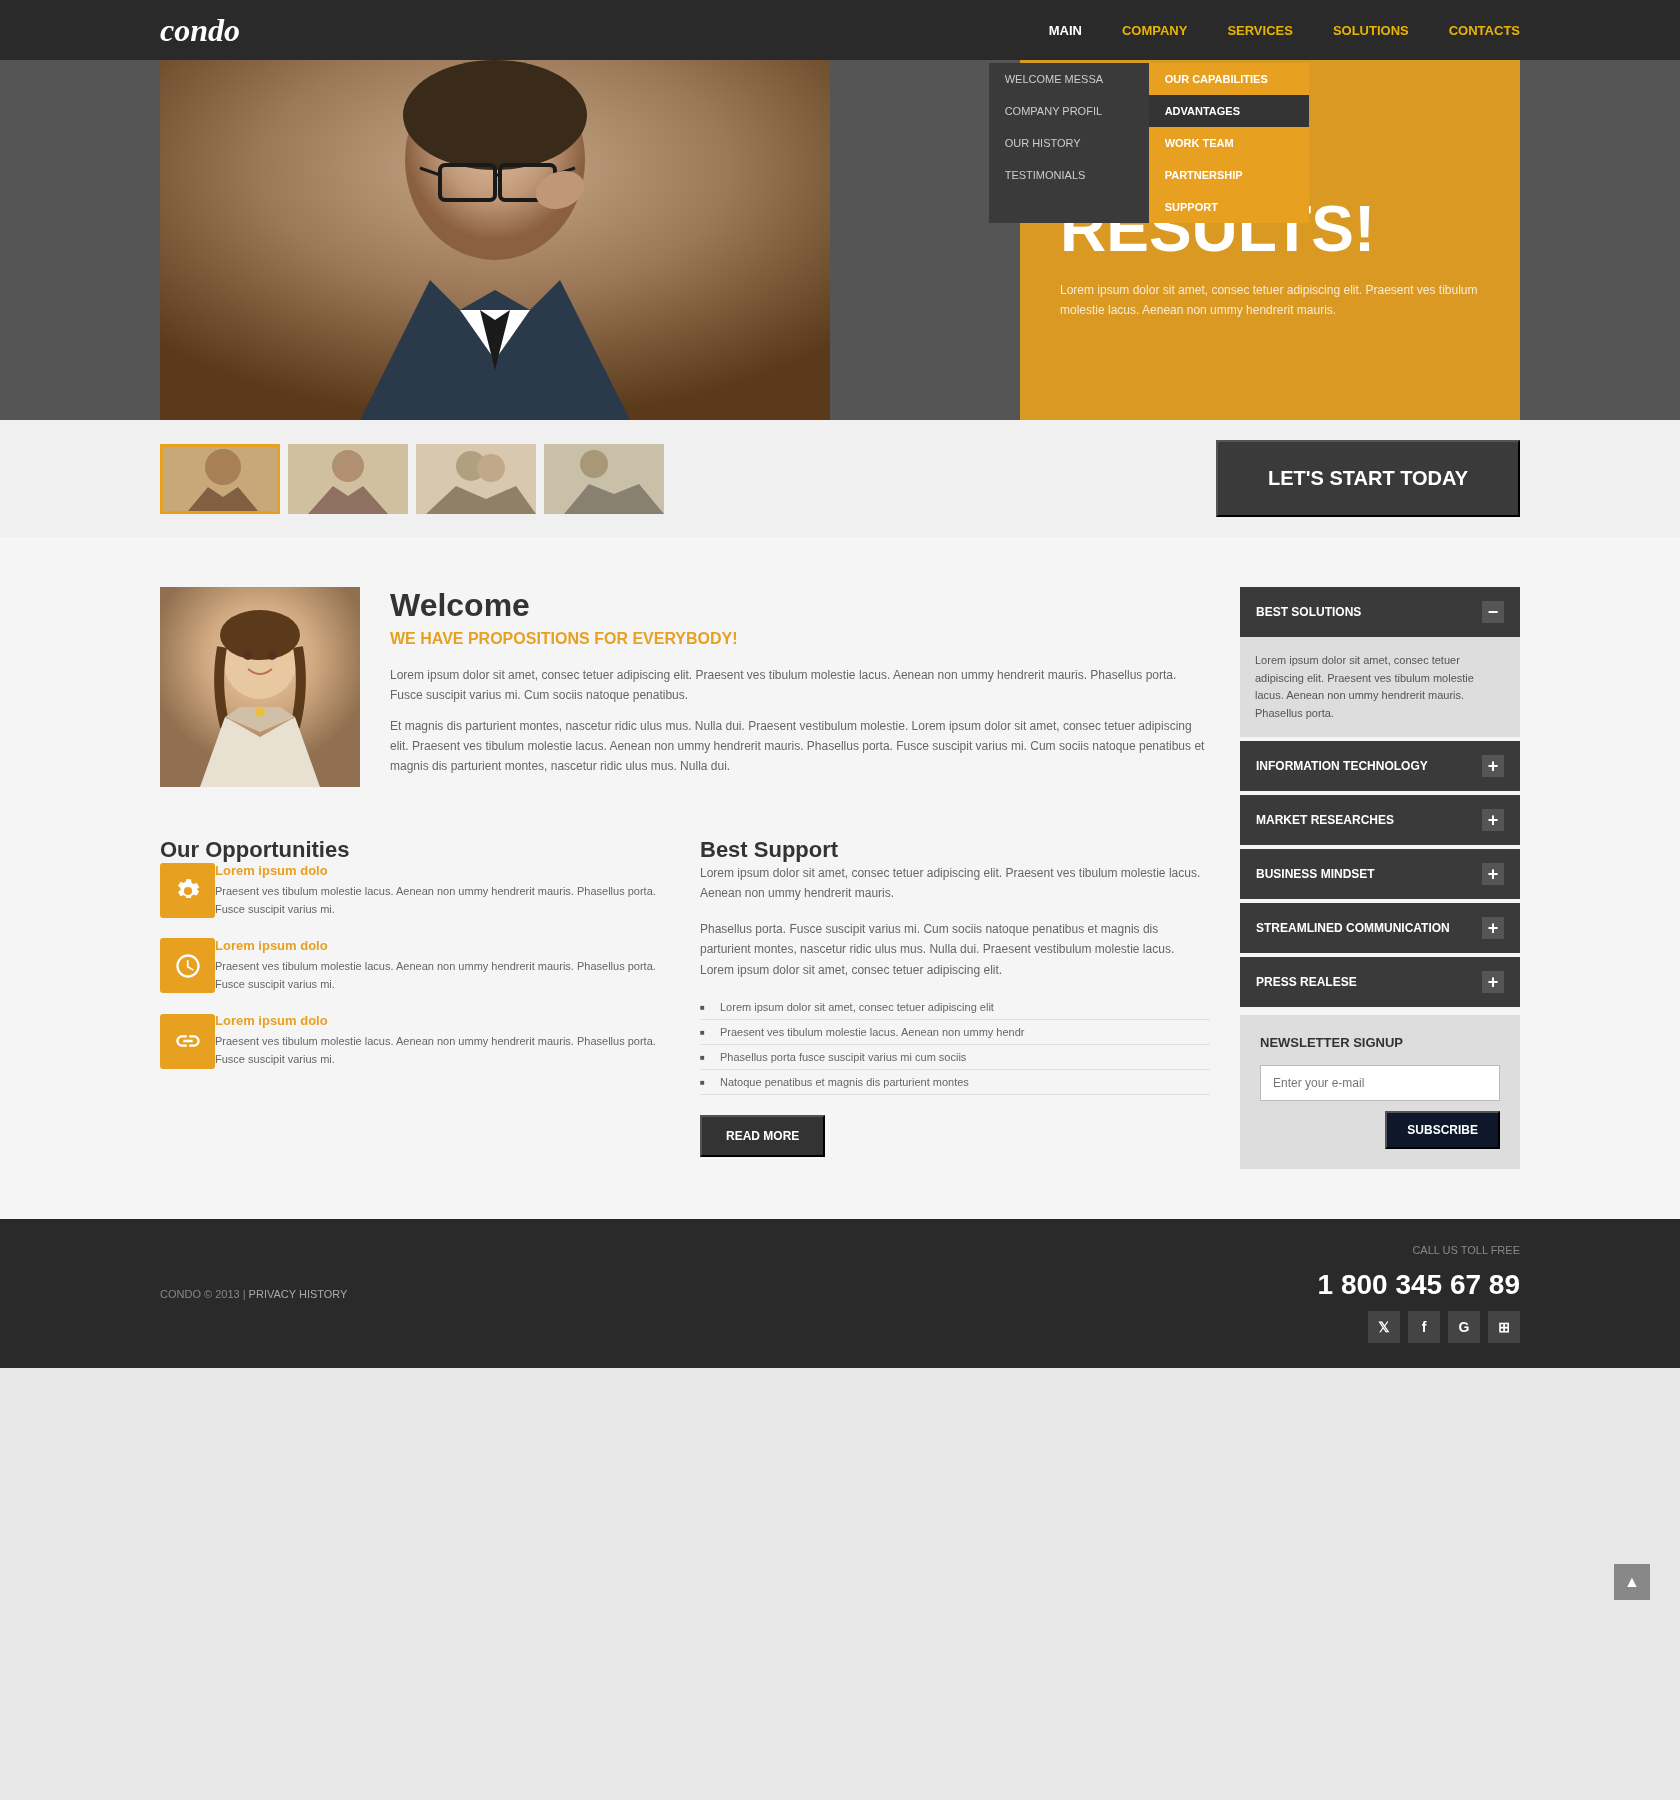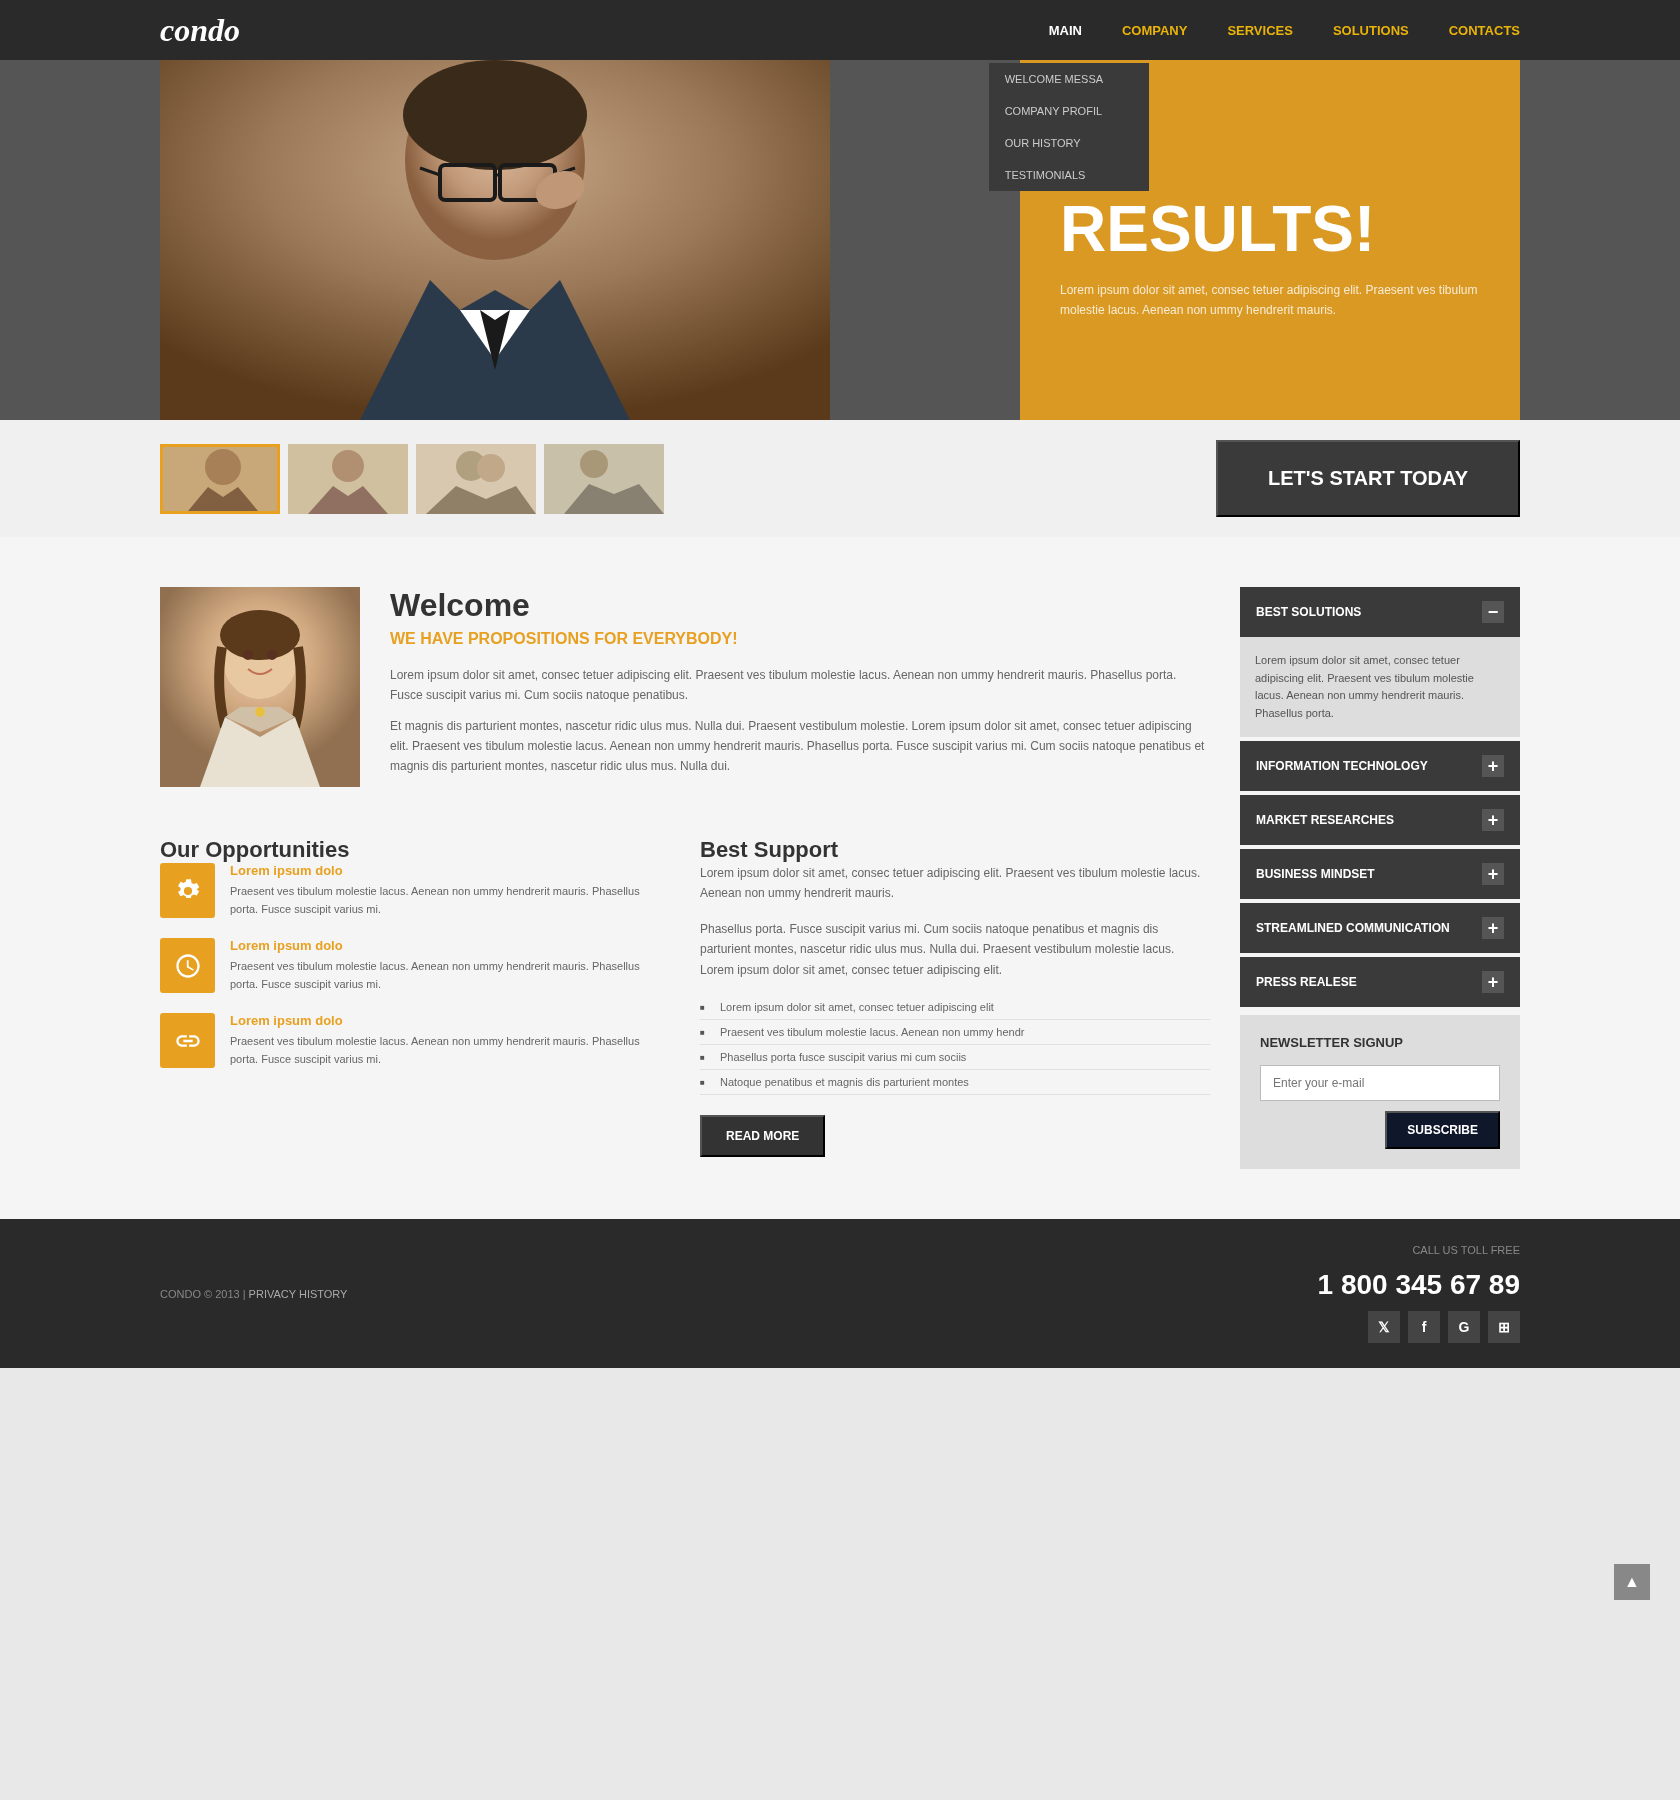--- a/index.html
+++ b/index.html
@@ -223,23 +223,22 @@
     }
     .opportunities {
       flex: 1;
     }
     .opportunities h3, .support h3 {
       font-size: 22px;
       color: #333;
     }
     .opp-item {
       display: flex;
-      gap: 15px;
       margin-bottom: 20px;
-      align-items: center;
+      align-items: flex-end;
     }
     .opp-icon {
       width: 55px;
       height: 55px;
       background: #e8a020;
       display: flex;
       align-items: center;
       justify-content: center;
       flex-shrink: 0;
       border-radius: 3px;
@@ -444,20 +443,27 @@
     <span class="nav-item">SERVICES</span>
     <span class="nav-item">SOLUTIONS</span>
     <span class="nav-item">CONTACTS</span>
 
     <div class="dropdown-container">
       <div class="dropdown-col1">
         <div class="dropdown-item">WELCOME MESSA</div>
         <div class="dropdown-item">COMPANY PROFIL</div>
         <div class="dropdown-item">OUR HISTORY</div>
         <div class="dropdown-item">TESTIMONIALS</div>
+      </div>
+      <div class="dropdown-col2">
+        <div class="dropdown-item">OUR CAPABILITIES</div>
+        <div class="dropdown-item active-sub2">ADVANTAGES</div>
+        <div class="dropdown-item">WORK TEAM</div>
+        <div class="dropdown-item">PARTNERSHIP</div>
+        <div class="dropdown-item">SUPPORT</div>
       </div>
     </div>
   </nav>
 </header>
 
 <section class="hero">
   <div class="hero-img">
 
     <svg width="670" height="360" viewBox="0 0 670 360">
       <rect width="670" height="360" fill="#8a7060"></rect>

